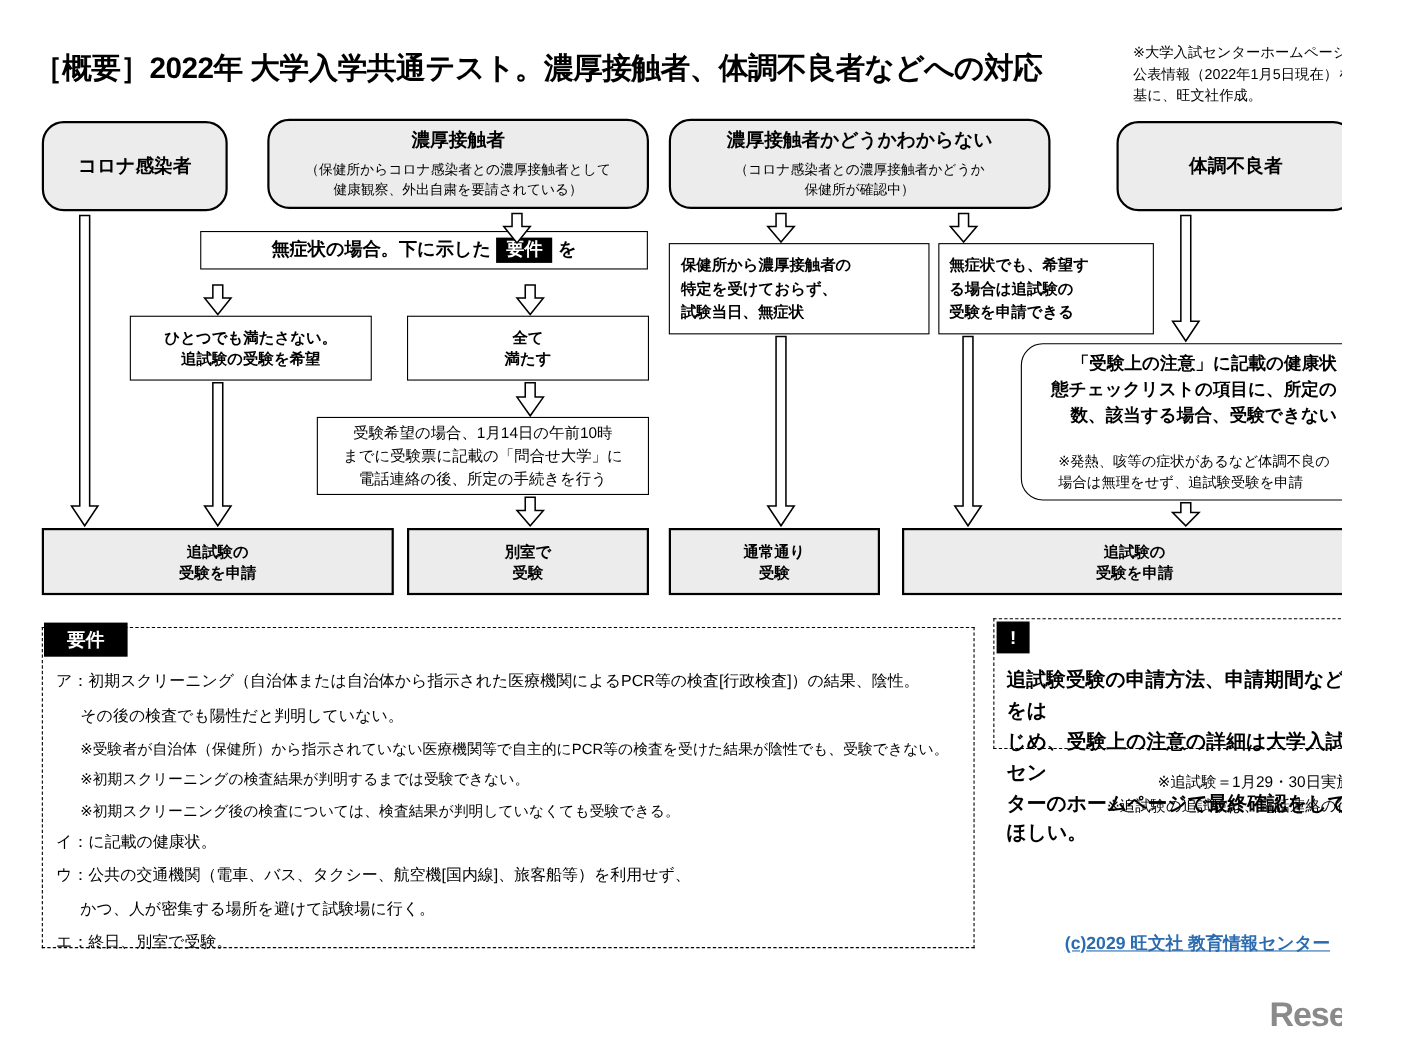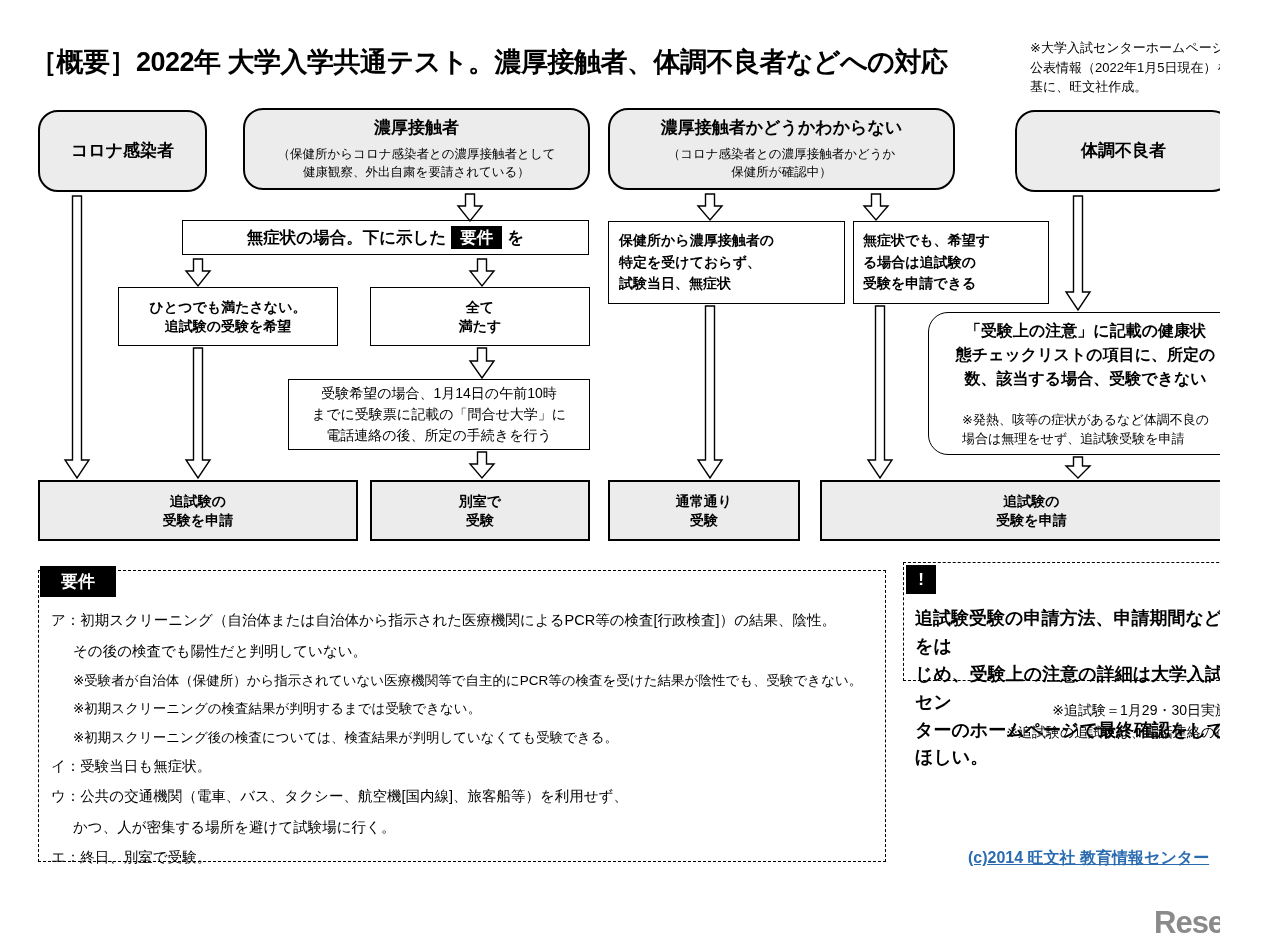--- a/index.html
+++ b/index.html
@@ -55,21 +55,21 @@
   <div class="box gray col" style="left:608px;top:108px;width:347px;height:82px;padding:6px 6px;">
     <div class="t-big">濃厚接触者かどうかわからない</div>
     <div class="t-sub pre">（コロナ感染者との濃厚接触者かどうか
 保健所が確認中）</div>
   </div>
 
   <div class="box gray col" style="left:1015px;top:110px;width:217px;height:82px;">
     <div class="t-big">体調不良者</div>
   </div>
 
-  <div class="box" style="left:182px;top:220px;width:407px;height:35px;">
+  <div class="box" style="left:182px;top:210px;width:407px;height:35px;">
     <span class="t-bold16">無症状の場合。下に示した</span>
     <span class="badge t-bold16">要件</span>
     <span class="t-bold16">を</span>
   </div>
 
   <div class="box pre t-bold17" style="left:118px;top:287px;width:220px;height:59px;">ひとつでも満たさない。
 追試験の受験を希望</div>
 
   <div class="box pre t-bold17" style="left:370px;top:287px;width:220px;height:59px;">全て
 満たす</div>
@@ -80,21 +80,21 @@
 
   <div class="box pre t-bold17 t-left" style="left:608px;top:221px;width:237px;height:83px;padding-left:10px;line-height:1.55;">保健所から濃厚接触者の
 特定を受けておらず、
 試験当日、無症状</div>
 
   <div class="box pre t-bold17 t-left" style="left:853px;top:221px;width:196px;height:83px;padding-left:9px;line-height:1.55;">無症状でも、希望す
 る場合は追試験の
 受験を申請できる</div>
 
   <div class="box col" style="left:928px;top:312px;width:315px;height:143px;padding:8px 8px;">
-    <div class="pre" style="font-size:16px;font-weight:bold;text-align:center;line-height:1.5;">「受験上の注意」に記載の健康状
+    <div class="pre" style="font-size:16px;font-weight:bold;text-align:right;line-height:1.5;">「受験上の注意」に記載の健康状
 態チェックリストの項目に、所定の
 数、該当する場合、受験できない</div>
     <div class="pre" style="font-size:13px;text-align:left;line-height:1.4;margin-top:20px;">※発熱、咳等の症状があるなど体調不良の
 場合は無理をせず、追試験受験を申請</div>
   </div>
 
   <div class="box gray pre t-bold17" style="left:38px;top:480px;width:320px;height:61px;">追試験の
 受験を申請</div>
   <div class="box gray pre t-bold17" style="left:370px;top:480px;width:220px;height:61px;">別室で
 受験</div>
@@ -103,39 +103,39 @@
   <div class="box gray pre t-bold17" style="left:820px;top:480px;width:423px;height:61px;">追試験の
 受験を申請</div>
 
   <div class="blk-label" style="left:40px;top:566px;width:76px;height:31px;font-size:17px;">要件</div>
   <div class="dashed" style="left:38px;top:570px;width:848px;height:292px;padding:40px 12px 0 12px;">
     <div class="req-line">ア：初期スクリーニング（自治体または自治体から指示された医療機関によるPCR等の検査[行政検査]）の結果、陰性。</div>
     <div class="req-line ind1">その後の検査でも陽性だと判明していない。</div>
     <div class="req-line sub ind1">※受験者が自治体（保健所）から指示されていない医療機関等で自主的にPCR等の検査を受けた結果が陰性でも、受験できない。</div>
     <div class="req-line sub ind1">※初期スクリーニングの検査結果が判明するまでは受験できない。</div>
     <div class="req-line sub ind1">※初期スクリーニング後の検査については、検査結果が判明していなくても受験できる。</div>
-    <div class="req-line">イ：受験当日も無症状。</div>
+    <div class="req-line">イ：に記載の健康状。</div>
     <div class="req-line">ウ：公共の交通機関（電車、バス、タクシー、航空機[国内線]、旅客船等）を利用せず、</div>
     <div class="req-line ind1">かつ、人が密集する場所を避けて試験場に行く。</div>
     <div class="req-line">エ：終日、別室で受験。</div>
   </div>
 
   <div class="blk-label" style="left:906px;top:565px;width:30px;height:29px;font-size:17px;">!</div>
   <div class="dashed" style="left:903px;top:562px;width:336px;height:119px;padding:42px 10px 0 11px;">
     <div class="pre" style="font-size:18px;font-weight:bold;line-height:1.55;">追試験受験の申請方法、申請期間などをは
 じめ、受験上の注意の詳細は大学入試セン
 ターのホームページで最終確認をしてほしい。</div>
   </div>
 
   <div class="abs" style="left:903px;top:700px;width:340px;text-align:right;">
     <div class="note-line">※追試験＝1月29・30日実施。</div>
     <div class="note-line">※追試験の追試験は、電話連絡の後。</div>
   </div>
 
-  <div class="abs copyright" style="left:968px;top:848px;color:#2b6cb0;">(c)2014 旺文社 教育情報センター</div>
+  <div class="abs copyright" style="left:968px;top:848px;color:#2b6cb0;">(c)2029 旺文社 教育情報センター</div>
 
   <div class="logo" style="left:1154px;top:905px;color:#8a8a8a;">
     <span class="ruby" style="color:#e8502d;">リセマム</span>
     <span class="main">ReseMom.</span>
   </div>
 
 <svg width="26" height="282" style="position: absolute; left: 64px; top: 196px; overflow: visible;">
       <polygon points="8.5,0 17.5,0 17.5,264 25,264 13,282 1,264 8.5,264" fill="#fff" stroke="#000" stroke-width="1.4"></polygon>
     </svg>
     <svg width="26" height="27" style="position: absolute; left: 457px; top: 194px; overflow: visible;">

